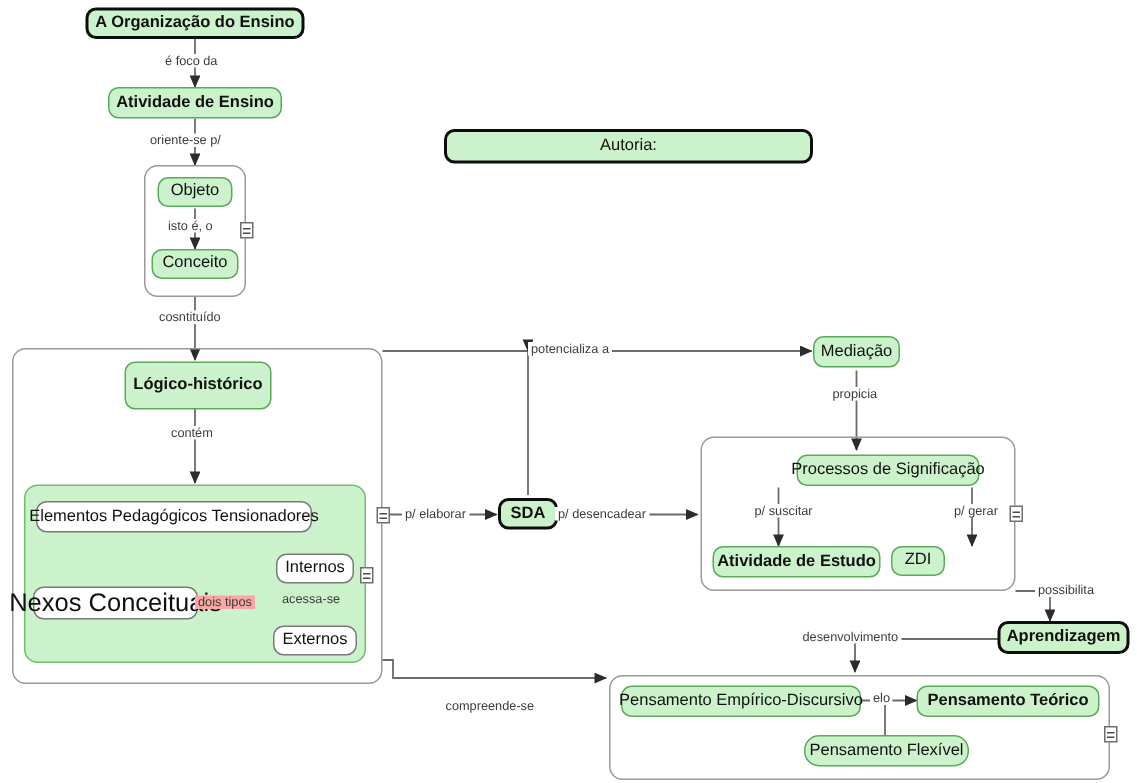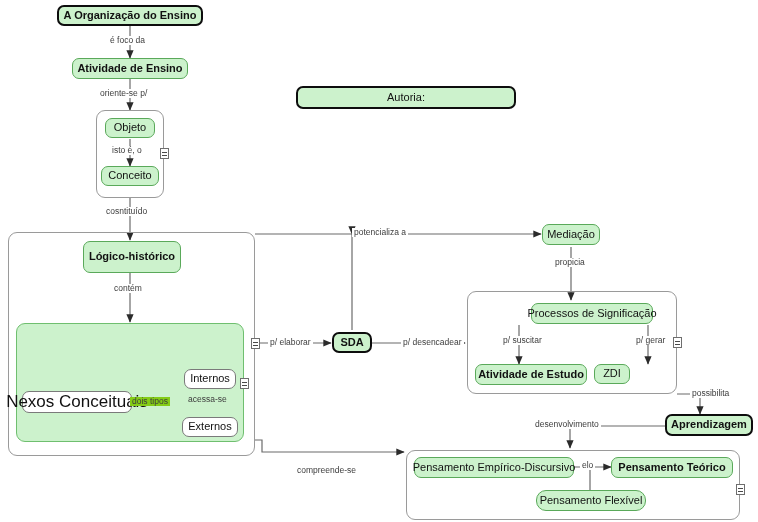--- a/index.html
+++ b/index.html
@@ -170,20 +170,21 @@
   <div class="node heavy bold" style="left:57px; top:5px; width:146px; height:21px; font-size:11px;">A Organização do Ensino</div>
 
   <div class="node green bold" style="left:72px; top:58px; width:116px; height:21px; font-size:11px;">Atividade de Ensino</div>
 
   <div class="node green" style="left:105px; top:118px; width:50px; height:20px; font-size:11px;">Objeto</div>
 
   <div class="node green" style="left:101px; top:166px; width:58px; height:20px; font-size:11px;">Conceito</div>
 
   <div class="node green bold" style="left:83px; top:241px; width:98px; height:32px; font-size:11px;">Lógico-histórico</div>
 
+  <div class="node white" style="left:24px; top:334px; width:184px; height:21px; font-size:11px;">Elementos Pedagógicos Tensionadores</div>
 
   <div class="node white" style="left:22px; top:391px; width:110px; height:22px; font-size:17px;">Nexos Conceituais</div>
 
   <div class="node white" style="left:184px; top:369px; width:52px; height:20px; font-size:11px;">Internos</div>
 
   <div class="node white" style="left:182px; top:417px; width:56px; height:20px; font-size:11px;">Externos</div>
 
   <div class="node heavy bold" style="left:332px; top:332px; width:40px; height:21px; font-size:11px;">SDA</div>
 
   <div class="node green" style="left:542px; top:224px; width:58px; height:21px; font-size:11px;">Mediação</div>
@@ -195,43 +196,43 @@
   <div class="node green" style="left:594px; top:364px; width:36px; height:20px; font-size:11px;">ZDI</div>
 
   <div class="node heavy bold" style="left:665px; top:414px; width:88px; height:22px; font-size:11px;">Aprendizagem</div>
 
   <div class="node green" style="left:414px; top:457px; width:160px; height:21px; font-size:11px;">Pensamento Empírico-Discursivo</div>
 
   <div class="node green bold" style="left:611px; top:457px; width:122px; height:21px; font-size:11px;">Pensamento Teórico</div>
 
   <div class="node green" style="left:536px; top:490px; width:110px; height:21px; font-size:11px;border-radius:10px;">Pensamento Flexível</div>
 
-  <div class="node heavy" style="left:296px; top:86px; width:220px; height:23px; font-size:11px; gap:4px;">
+  <div class="node heavy" style="left:296px; top:86px; width:246px; height:23px; font-size:11px; gap:4px;">
     <span>Autoria:</span>
   </div>
 
   <div class="elabel" style="left:108px; top:36px; font-size:8.5px;">é foco da</div>
 
   <div class="elabel" style="left:98px; top:89px; font-size:8.5px;">oriente-se p/</div>
 
   <div class="elabel" style="left:110px; top:146px; font-size:8.5px;">isto é, o</div>
 
   <div class="elabel" style="left:104px; top:207px; font-size:8.5px;">cosntituído</div>
 
   <div class="elabel" style="left:112px; top:284px; font-size:8.5px;">contém</div>
 
-  <div class="elabel" style="left:130px; top:397px; font-size:8.5px; background:#84cc16;">dois tipos</div>
+  <div class="elabel" style="left:130px; top:397px; font-size:8.5px; background:#fca5a5;">dois tipos</div>
 
   <div class="elabel" style="left:186px; top:395px; font-size:8.5px; background:#ccf2cc;">acessa-se</div>
 
   <div class="elabel" style="left:268px; top:338px; font-size:8.5px;">p/ elaborar</div>
 
   <div class="elabel" style="left:352px; top:228px; font-size:8.5px;">potencializa a</div>
 
-  <div class="elabel" style="left:401px; top:338px; font-size:8.5px;">p/ desencadear</div>
+  <div class="elabel" style="left:370px; top:338px; font-size:8.5px;">p/ desencadear</div>
 
   <div class="elabel" style="left:553px; top:258px; font-size:8.5px;">propicia</div>
 
   <div class="elabel" style="left:501px; top:336px; font-size:8.5px;">p/ suscitar</div>
 
   <div class="elabel" style="left:634px; top:336px; font-size:8.5px;">p/ gerar</div>
 
   <div class="elabel" style="left:690px; top:389px; font-size:8.5px;">possibilita</div>
 
   <div class="elabel" style="left:533px; top:420px; font-size:8.5px;">desenvolvimento</div>

